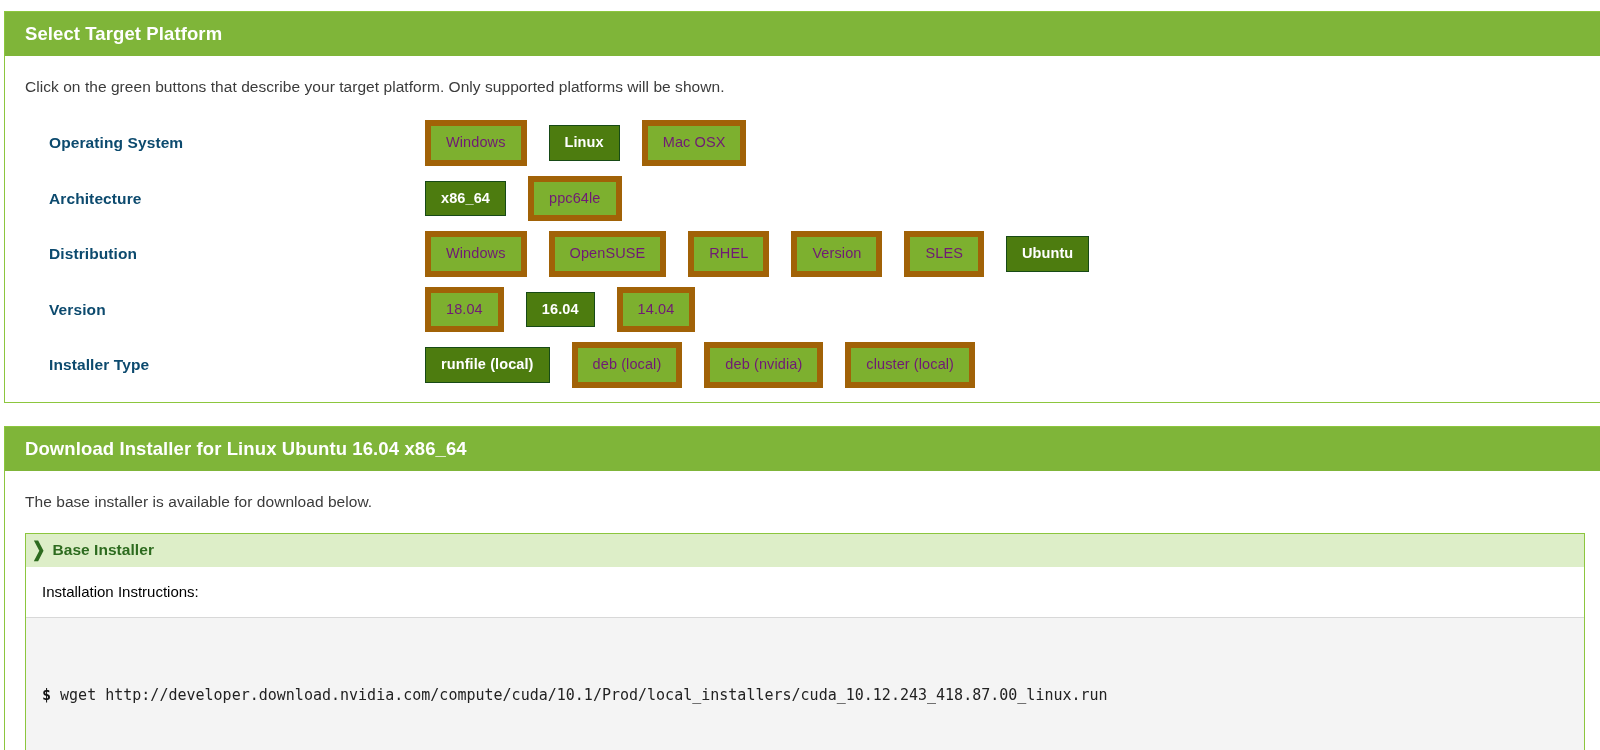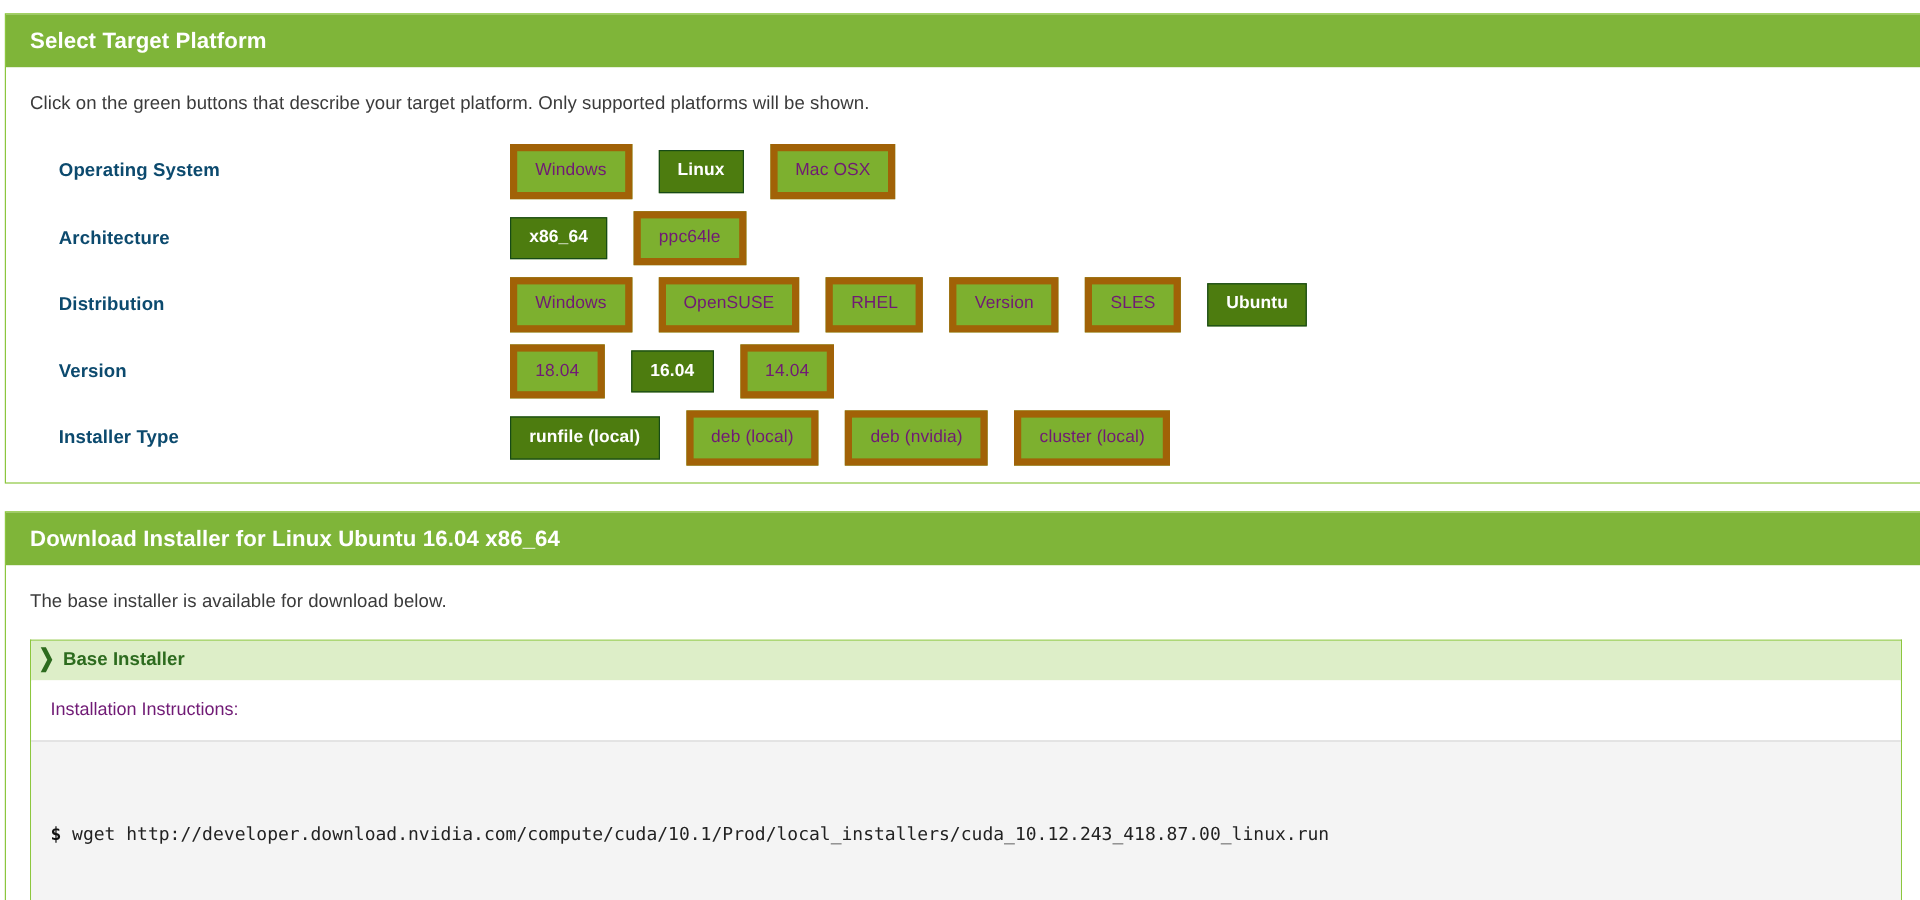--- a/index.html
+++ b/index.html
@@ -139,21 +139,21 @@
     font-size: 16px;
     color: #2d6b1f;
     padding: 0 7px 0 6px;
     line-height: 1;
     transform: scaleY(1.25);
   }
   .installer-body {
     background: #ffffff;
     padding: 16px 0 17px 16px;
     font-size: 15px;
-    color: #701a75;
+    color: #000000;
   }
   .code-block {
     background: #f4f4f4;
     border-top: 1px solid #d8d8d8;
     border-bottom: 1px solid #d8d8d8;
     padding: 13px 0 15px 16px;
     font-family: "DejaVu Sans Mono", "Liberation Mono", monospace;
     font-size: 15px;
     color: #222222;
     line-height: 1.72;

